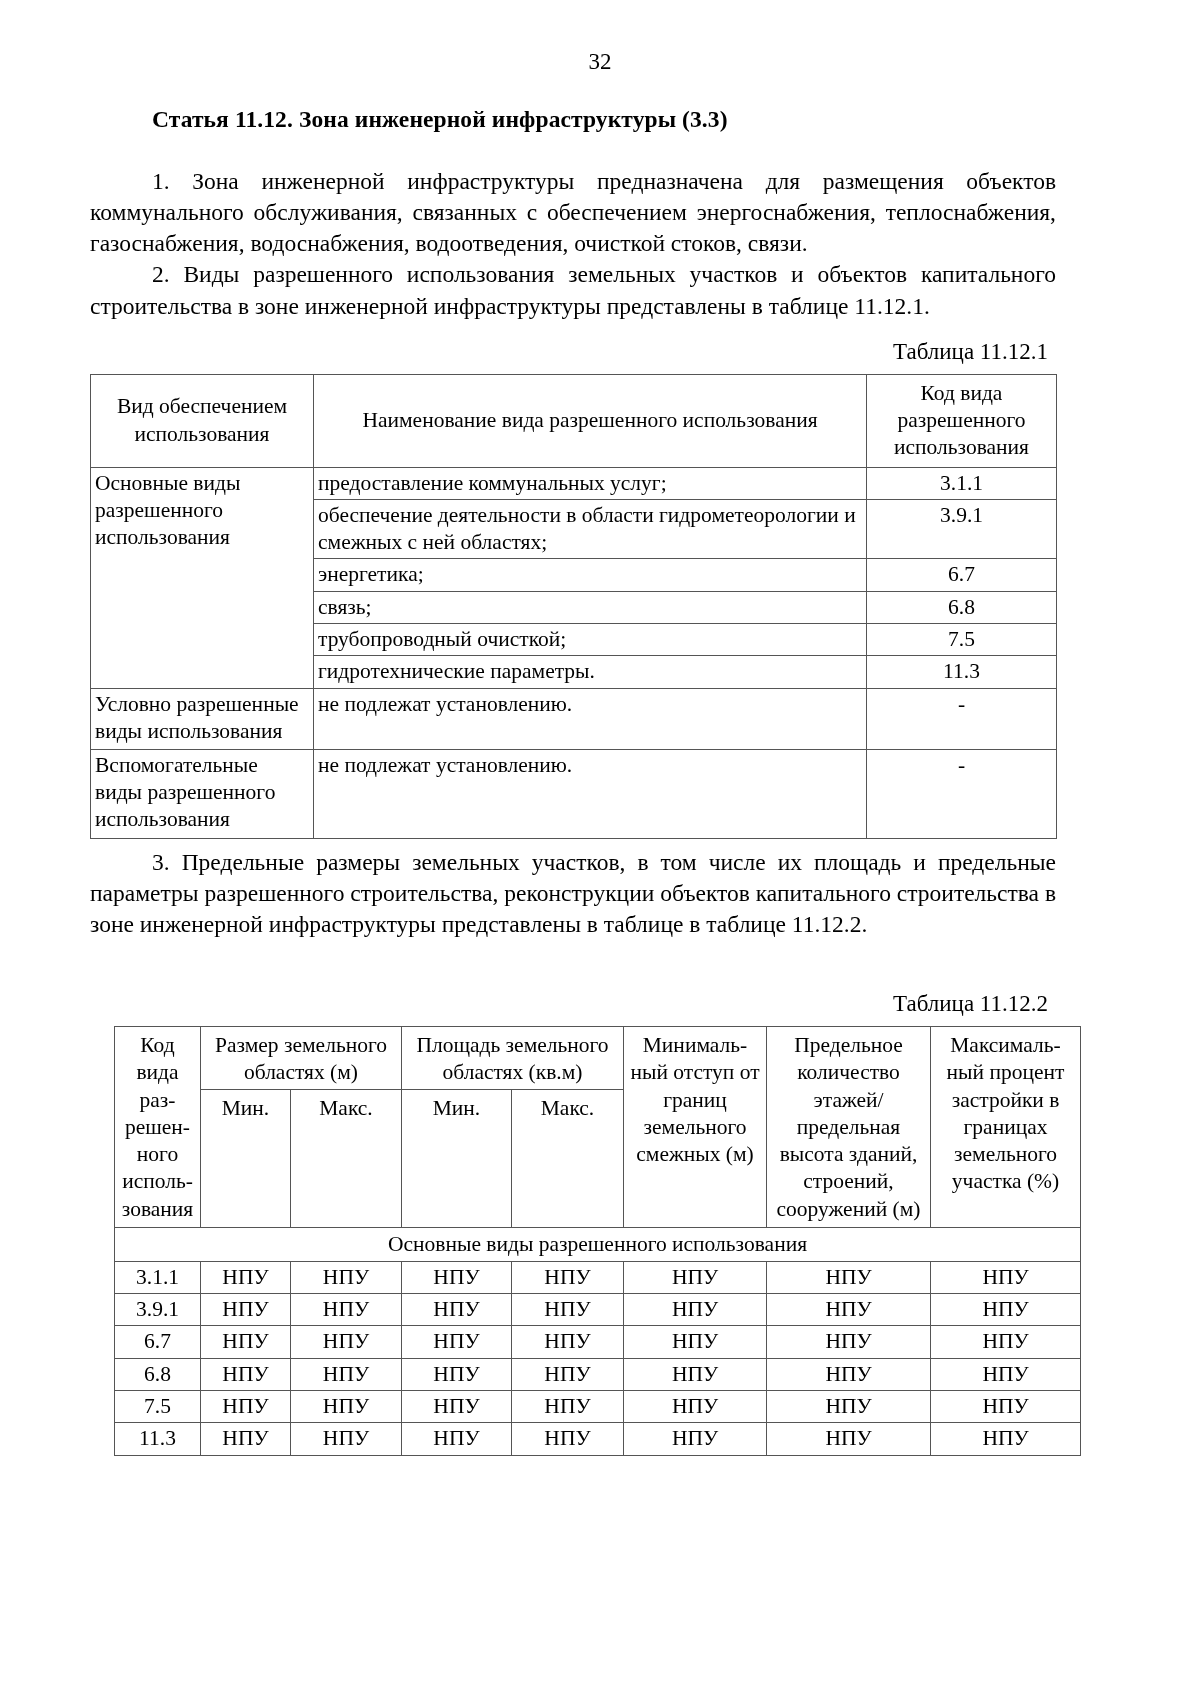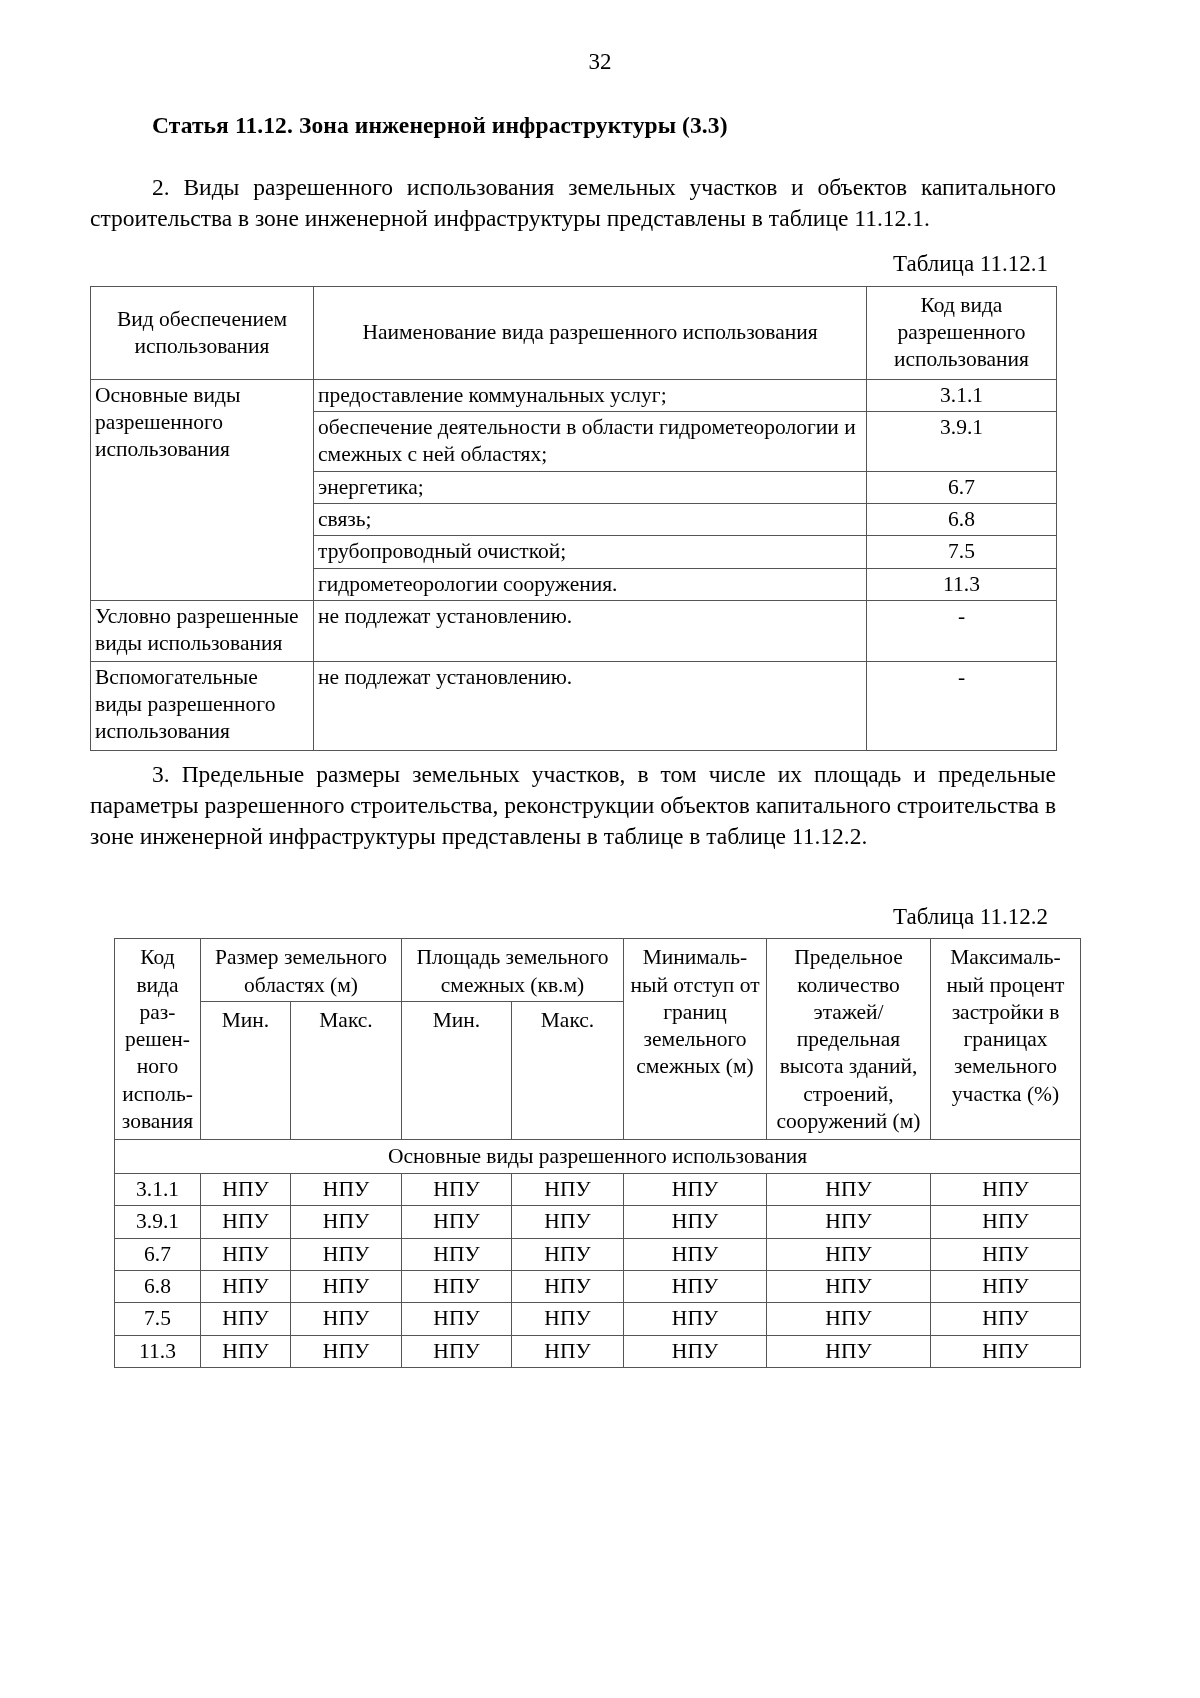--- a/index.html
+++ b/index.html
@@ -27,21 +27,21 @@
     top: 50px;
     left: 0;
     width: 1200px;
     text-align: center;
     font-size: 23px;
     line-height: 1;
   }
   .content {
     position: absolute;
     left: 90px;
-    top: 110px;
+    top: 104px;
     width: 966px;
     font-family: Liberation Serif, serif;
   }
   h1.article-title {
     font-size: 23.5px;
     font-weight: bold;
     margin: 0;
     padding: 0 0 0 62px;
     line-height: 1.35;
     letter-spacing: 0.1px;
@@ -111,20 +111,21 @@
 <div class="page">
 
   <div class="page-number">32</div>
 
   <div class="content">
 
     <h1 class="article-title">Статья 11.12. Зона инженерной инфраструктуры (3.3)</h1>
 
     <div class="spacer-lg"></div>
 
+    <p class="para">1. Зона инженерной инфраструктуры предназначена для размещения объектов коммунального обслуживания, связанных с обеспечением энергоснабжения, теплоснабжения, газоснабжения, водоснабжения, водоотведения, очисткой стоков, связи.</p>
     <p class="para">2. Виды разрешенного использования земельных участков и объектов капитального строительства в зоне инженерной инфраструктуры представлены в таблице 11.12.1.</p>
 
     <div class="spacer-sm"></div>
 
     <div class="table-caption">Таблица 11.12.1</div>
 
     <table class="doc-table t1">
       <colgroup>
         <col class="c1">
           <col class="c2">
@@ -152,21 +153,21 @@
         </tr>
         <tr>
           <td>связь;</td>
           <td class="ctr">6.8</td>
         </tr>
         <tr>
           <td>трубопроводный очисткой;</td>
           <td class="ctr">7.5</td>
         </tr>
         <tr>
-          <td>гидрометеорологии сооружения.</td>
+          <td>гидротехнические параметры.</td>
           <td class="ctr">11.3</td>
         </tr>
 
         <tr>
           <td style="height:56px;">Условно разрешенные виды использования</td>
           <td>не подлежат установлению.</td>
           <td class="ctr">-</td>
         </tr>
 
         <tr>
@@ -193,21 +194,21 @@
           <col class="k4">
           <col class="k5">
           <col class="k6">
           <col class="k7">
           <col class="k8">
       </colgroup>
       <tbody>
         <tr>
           <td rowspan="2" class="hdrtop" style="height:56px;">Код вида раз-решен-ного исполь-зования</td>
           <td colspan="2" class="hdrtop">Размер земельного областях (м)</td>
-          <td colspan="2" class="hdrtop">Площадь земельного смежных (кв.м)</td>
+          <td colspan="2" class="hdrtop">Площадь земельного областях (кв.м)</td>
           <td rowspan="2" class="hdrtop">Минималь-ный отступ от границ земельного смежных (м)</td>
           <td rowspan="2" class="hdrtop">Предельное количество этажей/ предельная высота зданий, строений, сооружений (м)</td>
           <td rowspan="2" class="hdrtop">Максималь-ный процент застройки в границах земельного участка (%)</td>
         </tr>
         <tr>
           <td class="hdrtop" style="height:130px;">Мин.</td>
           <td class="hdrtop">Макс.</td>
           <td class="hdrtop">Мин.</td>
           <td class="hdrtop">Макс.</td>
         </tr>

